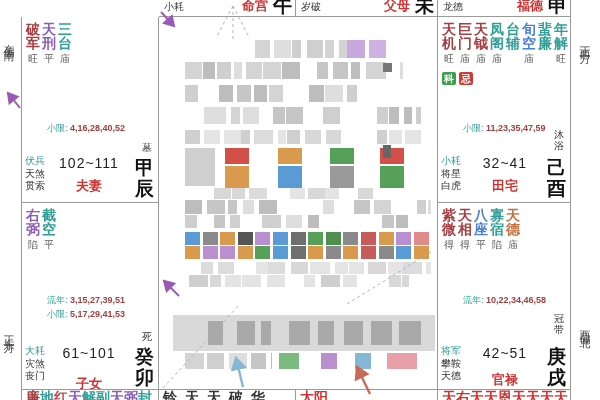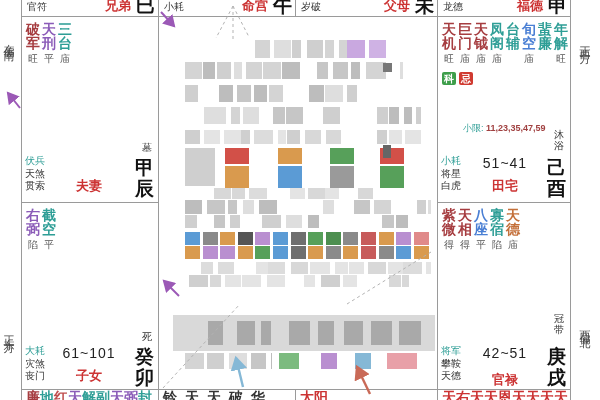--- a/index.html
+++ b/index.html
@@ -45,27 +45,20 @@
 </head>
 <body>
 
 <div id="stage">
 
   <div class="vlabel" style="left:3px;top:35px">东偏南</div>
   <div class="vlabel" style="left:3px;top:327px">正东方</div>
   <div class="vlabel" style="left:579px;top:38px">正西方</div>
   <div class="vlabel" style="left:579px;top:322px">西偏北</div>
 
-  <div class="cell hcell b-l b-r b-b" style="left:21px;top:0;width:138px;height:17px">
-    <span class="hshen">官符</span>
-    <span class="hright">
-        <span class="hpal">兄弟</span>
-        <span class="hbranch">巳</span>
-      </span>
-  </div>
   <div class="cell hcell b-r b-b" style="left:159px;top:0;width:137px;height:17px">
     <span class="hshen">小耗</span>
     <span class="hright">
         <span class="hpal">命宫</span>
         <span class="hbranch">午</span>
       </span>
   </div>
   <div class="cell hcell b-r b-b" style="left:438px;top:0;width:133px;height:17px">
     <span class="hshen">龙德</span>
     <span class="hright">
@@ -92,25 +85,27 @@
           <span class="sc" style="color: rgb(139, 92, 184);">天</span>
           <span class="sc" style="color: rgb(139, 92, 184);">刑</span>
           <span class="st">平</span>
         </div>
         <div class="star-col">
           <span class="sc" style="color: rgb(46, 158, 150);">三</span>
           <span class="sc" style="color: rgb(46, 158, 150);">台</span>
           <span class="st">庙</span>
         </div>
       </div>
+    <div class="ln ln2"><span class="lab">小限:</span> <span class="val">4,16,28,40,52</span></div>
     <div class="shensha">
         <div>伏兵</div>
         <div>天煞</div>
         <div>贯索</div>
       </div>
+    <div class="age">102~111</div>
     <div class="pname">夫妻</div>
     <div class="cs cs1">
         <span>墓</span>
       </div>
     <div class="ganzhi">
         <span>甲</span>
         <span>辰</span>
       </div>
   </div>
 
@@ -160,21 +155,21 @@
     <div class="badges">
         <span class="badge" style="background: rgb(61, 158, 74);">科</span>
         <span class="badge" style="background: rgb(208, 58, 48);">忌</span>
       </div>
     <div class="ln ln2"><span class="lab">小限:</span> <span class="val">11,23,35,47,59</span></div>
     <div class="shensha">
         <div>小耗</div>
         <div>将星</div>
         <div>白虎</div>
       </div>
-    <div class="age">51~41</div>
+    <div class="age">32~41</div>
     <div class="pname">田宅</div>
     <div class="cs cs2">
         <span>沐</span>
         <span>浴</span>
       </div>
     <div class="ganzhi">
         <span>己</span>
         <span>酉</span>
       </div>
   </div>
@@ -185,27 +180,29 @@
           <span class="sc" style="color: rgb(139, 92, 184);">右</span>
           <span class="sc" style="color: rgb(139, 92, 184);">弼</span>
           <span class="st">陷</span>
         </div>
         <div class="star-col">
           <span class="sc" style="color: rgb(46, 158, 150);">截</span>
           <span class="sc" style="color: rgb(46, 158, 150);">空</span>
           <span class="st">平</span>
         </div>
       </div>
+    <div class="ln ln1"><span class="lab">流年:</span> <span class="val">3,15,27,39,51</span></div>
+    <div class="ln ln2"><span class="lab">小限:</span> <span class="val">5,17,29,41,53</span></div>
     <div class="shensha" style="top:142px">
         <div>大耗</div>
         <div>灾煞</div>
         <div>丧门</div>
       </div>
     <div class="age" style="top:142px">61~101</div>
-    <div class="pname" style="top:164px">子女</div>
+    <div class="pname" style="top:172px">子女</div>
     <div class="cs cs1" style="top:128px">
         <span>死</span>
       </div>
     <div class="ganzhi" style="top:143px">
         <span>癸</span>
         <span>卯</span>
       </div>
   </div>
 
   <div class="cell b-r b-b" style="left:438px;top:203px;width:133px;height:187px">
@@ -229,20 +226,21 @@
           <span class="sc" style="color: rgb(46, 158, 150);">寡</span>
           <span class="sc" style="color: rgb(46, 158, 150);">宿</span>
           <span class="st">陷</span>
         </div>
         <div class="star-col">
           <span class="sc" style="color: rgb(196, 112, 58);">天</span>
           <span class="sc" style="color: rgb(196, 112, 58);">德</span>
           <span class="st">庙</span>
         </div>
       </div>
+    <div class="ln ln1"><span class="lab">流年:</span> <span class="val">10,22,34,46,58</span></div>
     <div class="shensha" style="top:142px">
         <div>将军</div>
         <div>攀鞍</div>
         <div>天德</div>
       </div>
     <div class="age" style="top:142px">42~51</div>
     <div class="pname" style="top:168px">官禄</div>
     <div class="cs cs2" style="top:110px">
         <span>冠</span>
         <span>带</span>

